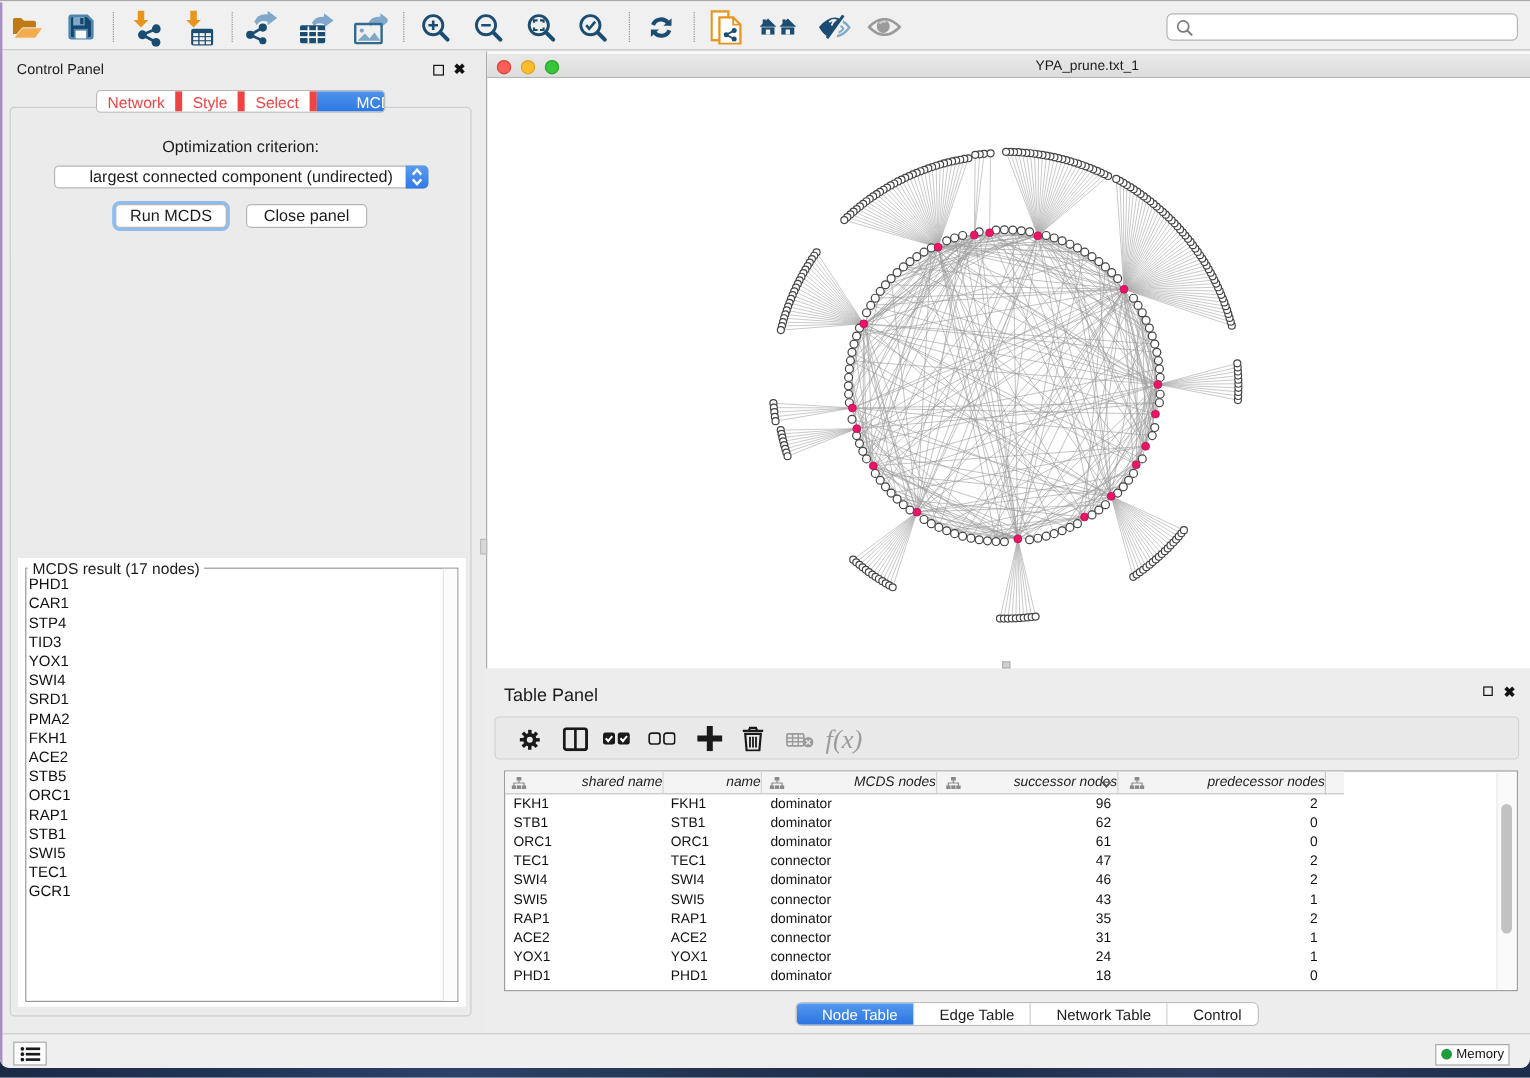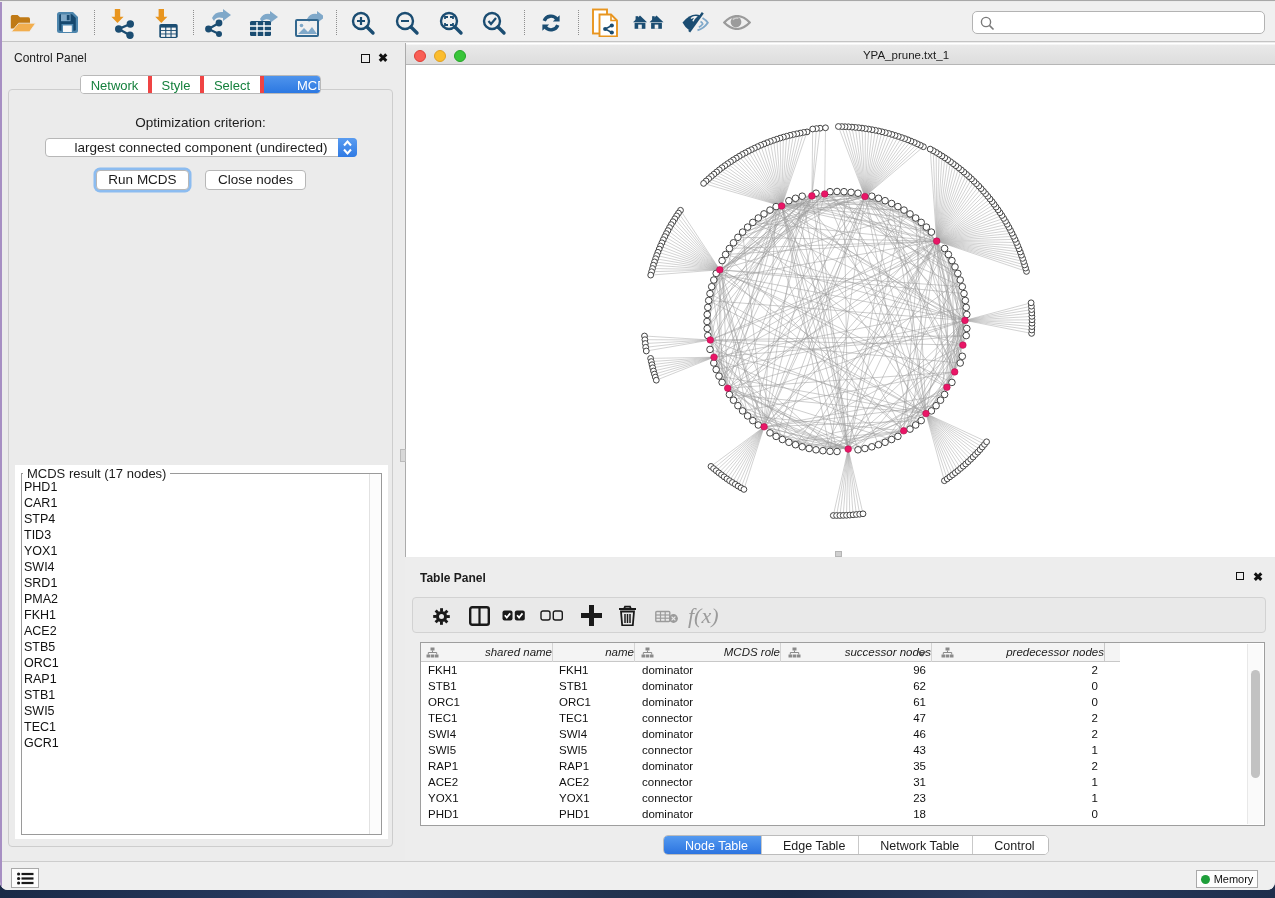--- a/index.html
+++ b/index.html
@@ -25,22 +25,22 @@
   background:#ececec; }
 #cp-title { position:absolute; left:14px; top:9px; font-size:12px; color:#1c1c1c; }
 #cp-max { position:absolute; left:361px; top:12px; width:9px; height:9px;
   border:1.5px solid #111; }
 #cp-close { position:absolute; left:378px; top:9px; font-size:12px; color:#111; font-weight:bold; }
 #cp-inner { position:absolute; left:8px; top:47px; width:385px; height:758px;
   background:#ebebeb; border:1px solid #cdcdcd; border-radius:4px; }
 #tabs { position:absolute; left:80px; top:33px; height:19px; z-index:5;
   display:flex; border:1px solid #b9b9b9; border-radius:4px; overflow:hidden;
   background:#fff; }
-.tab { font-size:13px; color:#15803d; padding:1px 0 0 0; line-height:17px; text-align:center;
-  border-right:4px solid #ef4444; background:#fff; }
+.tab { font-size:13px; color:#ef4444; padding:1px 0 0 0; line-height:17px; text-align:center;
+  border-right:6px solid #ef4444; background:#fff; }
 .tab:last-child { border-right:none; }
 .tab.sel { background:linear-gradient(#4f94ec,#2c78e2); color:#fff;padding-left:33px; }
 #optlabel { position:absolute; left:0; top:73px; width:401px; text-align:center;
   font-size:13.5px; color:#1c1c1c; }
 #dropdown { position:absolute; left:45px; top:96px; width:312px; height:19px;
   background:#fff; border:1px solid #b7b7b7; border-radius:4px; font-size:13.5px;
   color:#1c1c1c; line-height:17px; text-align:center; }
 #dd-step { position:absolute; right:-1px; top:-1px; width:19px; height:19px;
   background:linear-gradient(#5a9cf0,#2f7ae4); border-radius:0 4px 4px 0; }
 .btn { position:absolute; height:20px; background:#fff;
@@ -69,21 +69,21 @@
   background:#fff; border-left:1px solid #ababab; }
 #net-title { position:absolute; left:0px; top:1px; width:870px; height:21px;
   background:linear-gradient(#e9e9e9,#dddddd); border-bottom:1px solid #b6b6b6;
   border-top:1px solid #f5f5f5; }
 .light { position:absolute; top:5px; width:12px; height:12px; border-radius:6px; }
 #net-name { position:absolute; top:4px; left:380px; width:240px; text-align:center;
   font-size:11.5px; color:#1c1c1c; }
 
 #tp { position:absolute; left:405px; top:557px; width:870px; height:302px;
   background:#ededed; }
-#tp-title { position:absolute; left:15px; top:13px; font-size:12px; color:#1c1c1c;font-weight:bold; }
+#tp-title { position:absolute; left:15px; top:13px; font-size:15px; color:#1c1c1c; }
 #tp-max { position:absolute; left:831px; top:14px; width:8px; height:8px;
   border:1.5px solid #111; }
 #tp-close { position:absolute; left:848px; top:12px; font-size:12px; color:#111; font-weight:bold; }
 #tp-toolbar { position:absolute; left:7px; top:39px; width:854px; height:36px;
   background:#e9e9e9; border:1px solid #d2d2d2; border-radius:4px; }
 #tbl { position:absolute; left:15px; top:84px; width:845px; height:184px;
   background:#fff; border:1px solid #9e9e9e; font-size:11.5px; color:#111; }
 #tbl-head { position:absolute; left:0; top:0; width:699px; height:19px;
   background:#f4f4f4; border-bottom:1px solid #c8c8c8; display:flex; }
 .th { border-right:1px solid #d4d4d4; height:19px; position:relative;
@@ -252,21 +252,21 @@
         <div class="tab" style="width:71px">Network</div>
         <div class="tab" style="width:52px">Style</div>
         <div class="tab" style="width:60px">Select</div>
         <div class="tab sel" style="width:56px">MCDS</div>
       </div>
     <div id="optlabel">Optimization criterion:</div>
     <div id="dropdown">largest connected component (undirected)<div id="dd-step"><svg width="19" height="19" viewBox="0 0 19 19">
             <path d="M6 7.5 L9.5 3.5 L13 7.5 M6 11.5 L9.5 15.5 L13 11.5" stroke="#fff" stroke-width="2" fill="none"></path>
           </svg></div></div>
     <div class="btn" id="btn-run">Run MCDS</div>
-    <div class="btn" id="btn-close">Close nodes</div>
+    <div class="btn" id="btn-close">Close panel</div>
     <div id="mcds-box">
       <div id="mcds-border"></div>
       <div id="mcds-label">MCDS result (17 nodes)</div>
       <div id="mcds-sb"></div>
       <div id="mcds-list">PHD1<br>CAR1<br>STP4<br>TID3<br>YOX1<br>SWI4<br>SRD1<br>PMA2<br>FKH1<br>ACE2<br>STB5<br>ORC1<br>RAP1<br>STB1<br>SWI5<br>TEC1<br>GCR1</div>
     </div>
   </div>
   <div id="net">
     <div id="net-title">
       <div class="light" style="left:8px;background:#f95f56;border:0.5px solid #de3e36"></div>
@@ -333,21 +333,21 @@
         <circle cx="18.5" cy="8.5" r="4.4" fill="#9b9b9b"></circle>
         <path d="M16.6 6.6 l3.8 3.8 M20.4 6.6 l-3.8 3.8" stroke="#e9e9e9" stroke-width="1.2"></path>
       </svg>
       <svg style="position:absolute;left:283px;top:47px" width="36" height="24" viewBox="0 0 36 24">
         <text x="0" y="18" font-family="Liberation Serif, serif" font-style="italic" font-size="22px" fill="#9b9b9b">f(x)</text>
       </svg>
     <div id="tbl">
       <div id="tbl-head">
         <div class="th" style="width:132px">shared name</div>
         <div class="th" style="width:82px">name</div>
-        <div class="th" style="width:146px">MCDS role</div>
+        <div class="th" style="width:146px">MCDS nodes</div>
         <div class="th" style="width:151px">successor nodes</div>
         <div class="th" style="width:173px;border-right:1px solid #c8c8c8">predecessor nodes</div>
       </div>
       <svg width="13" height="12" viewBox="0 0 13 12" style="position:absolute;left:5px;top:4px">
           <rect x="4.5" y="0.5" width="4" height="3" fill="#8a8a8a"></rect>
           <rect x="0.5" y="7.5" width="3.6" height="3" fill="#8a8a8a"></rect>
           <rect x="4.7" y="7.5" width="3.6" height="3" fill="#8a8a8a"></rect>
           <rect x="8.9" y="7.5" width="3.6" height="3" fill="#8a8a8a"></rect>
           <path d="M6.5 3.5 v2 M2.3 7.5 v-2 h8.4 v2" stroke="#8a8a8a" stroke-width="1" fill="none"></path>
         </svg>
@@ -429,21 +429,21 @@
             <span class="c1">ACE2</span>
             <span class="c2">ACE2</span>
             <span class="c3">connector</span>
             <span class="c4">31</span>
             <span class="c5">1</span>
           </div>
           <div class="row" style="top:149px">
             <span class="c1">YOX1</span>
             <span class="c2">YOX1</span>
             <span class="c3">connector</span>
-            <span class="c4">23</span>
+            <span class="c4">24</span>
             <span class="c5">1</span>
           </div>
           <div class="row" style="top:165px">
             <span class="c1">PHD1</span>
             <span class="c2">PHD1</span>
             <span class="c3">dominator</span>
             <span class="c4">18</span>
             <span class="c5">0</span>
           </div>
         </div>

